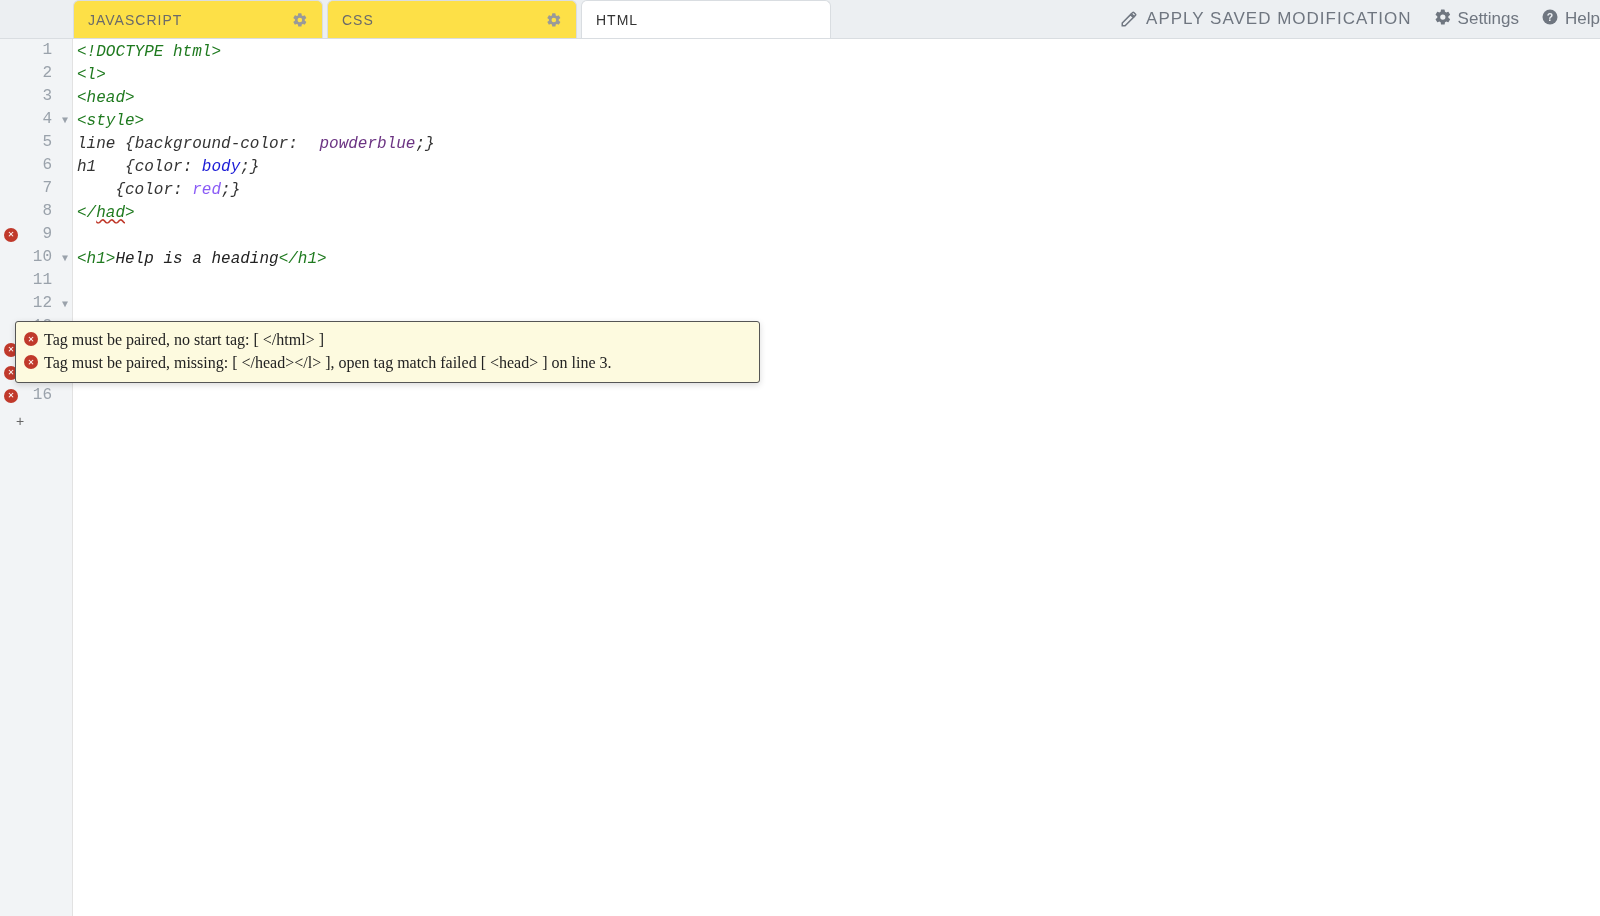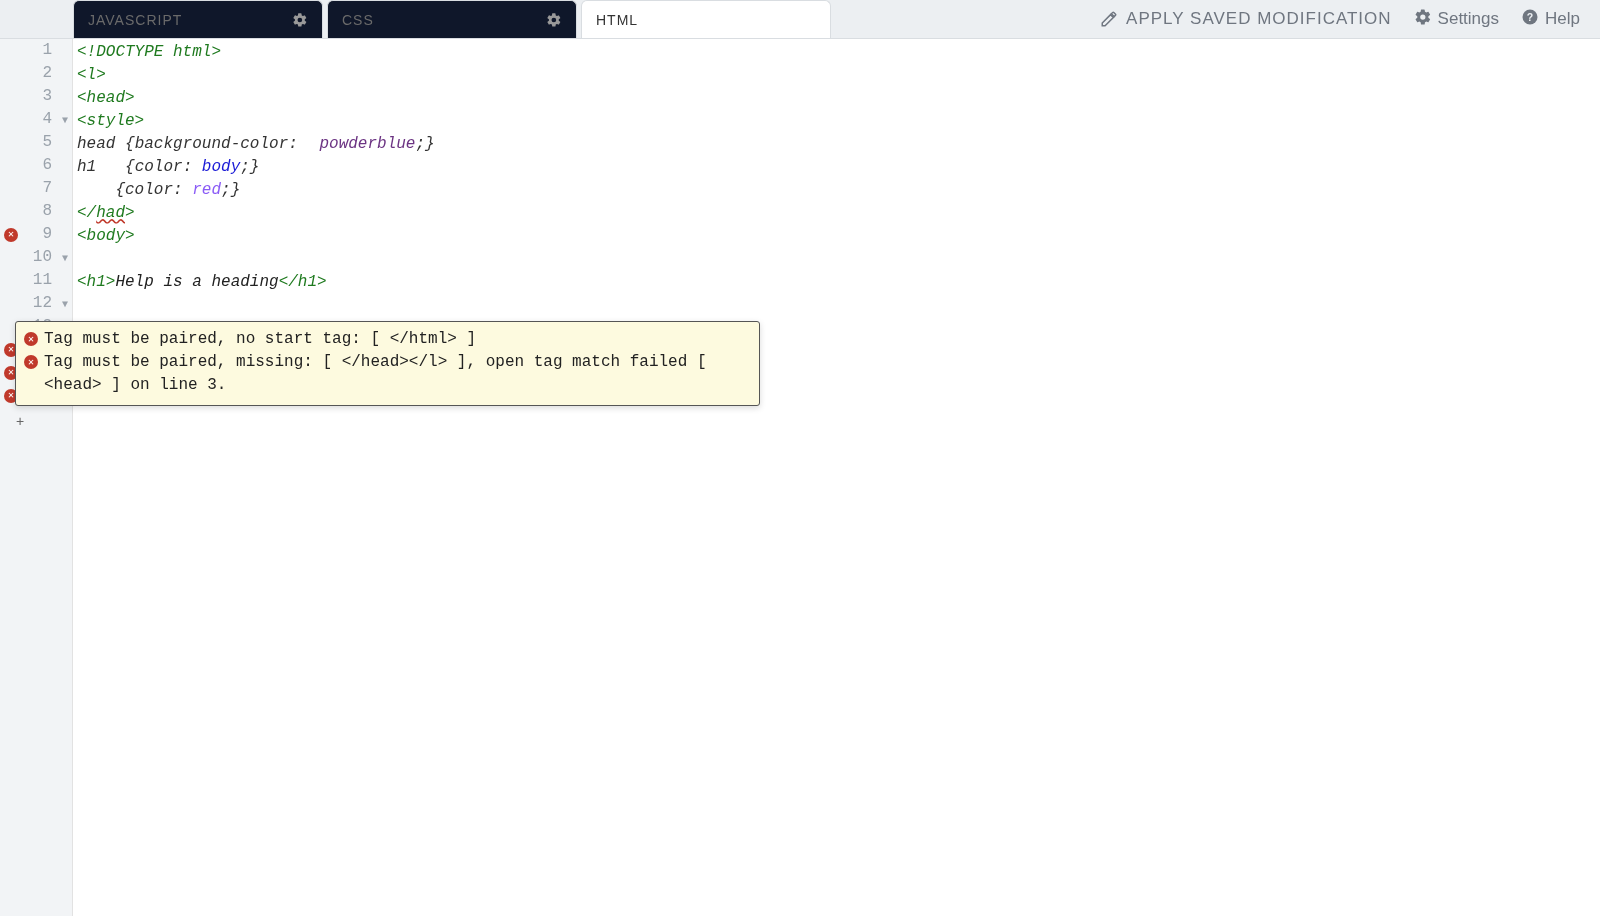--- a/index.html
+++ b/index.html
@@ -11,36 +11,36 @@
     height: 38px;
     background: #eceff2;
     position: relative;
   }
   .topbar-left-spacer { width: 73px; flex: 0 0 73px; }
   .tab {
     display: flex; align-items: center; justify-content: space-between;
     padding: 0 14px 0 14px;
     width: 250px;
     border: 1px solid #d9dde1; border-bottom: none;
-    background: #0f172a;
+    background: #fde047;
     font-size: 14px; letter-spacing: 1px;
     color: #6a6a6a;
     border-top-left-radius: 6px; border-top-right-radius: 6px;
     margin-right: 4px;
     cursor: pointer;
   }
   .tab.active {
     background: #ffffff; color: #333;
     border-color: #d9dde1;
   }
   .tab .gear { width: 16px; height: 16px; color: #999; }
   .tab-label { font-weight: 500; }
 
   .topbar-right {
-    margin-left: auto; display: flex; align-items: center; gap: 22px; padding-right: 20px;
+    margin-left: auto; display: flex; align-items: center; gap: 22px; padding-right: 0;
     color: #6f7680; font-size: 17px;
   }
   .apply-saved { display: flex; align-items: center; gap: 8px; letter-spacing: 1px; color: #6f7680; cursor: pointer; }
   .apply-saved .pencil { width: 18px; height: 18px; }
   .settings-btn, .help-btn { display: flex; align-items: center; gap: 6px; cursor: pointer; color: #6f7680; }
   .settings-btn svg, .help-btn svg { width: 18px; height: 18px; }
 
   .editor-wrap {
     position: relative;
     display: flex;
@@ -113,21 +113,21 @@
     color: #222;
     box-shadow: 0 2px 6px rgba(0,0,0,0.15);
     z-index: 5;
   }
   .tooltip-row { display: flex; align-items: flex-start; gap: 6px; line-height: 23px; }
   .tooltip-err {
     width: 14px; height: 14px; border-radius: 50%; background: #c0392b;
     flex: 0 0 14px; margin-top: 4px;
     display:flex; align-items:center; justify-content:center; color:#fff; font-size:10px; font-weight:bold;
   }
-  .tooltip-text { white-space: pre-wrap; flex:1; }
+  .tooltip-text { white-space: pre-wrap; flex:1;font-family:Liberation Serif, serif; }
   .plus-marker {
     position: absolute; left: 16px; top: 374px; font-size: 14px; color: #666;
   }
 </style>
 </head>
 <body>
 
 <div class="topbar">
   <div class="topbar-left-spacer"></div>
 
@@ -200,25 +200,24 @@
       <div class="gutter-line">13</div>
       <div class="gutter-line">14<span class="err">✕</span></div>
       <div class="gutter-line">15<span class="err">✕</span></div>
       <div class="gutter-line">16<span class="err">✕</span></div>
     </div>
   <div class="code-area" id="code">
       <div class="code-line"><span class="tok-tag">&lt;!DOCTYPE html&gt;</span></div>
       <div class="code-line"><span class="tok-tag">&lt;l&gt;</span></div>
       <div class="code-line"><span class="tok-tag">&lt;head&gt;</span></div>
       <div class="code-line"><span class="tok-tag">&lt;style&gt;</span></div>
-      <div class="code-line"><span class="tok-css-prop">head </span><span>{</span><span class="tok-css-prop">background-color</span><span>: </span><span class="tok-css-val-powder">powderblue</span><span>;}</span></div>
+      <div class="code-line"><span class="tok-css-prop">line </span><span>{</span><span class="tok-css-prop">background-color</span><span>: </span><span class="tok-css-val-powder">powderblue</span><span>;}</span></div>
       <div class="code-line"><span class="tok-css-prop">h1   </span><span>{</span><span class="tok-css-prop">color</span><span>: </span><span class="tok-css-val-blue">body</span><span>;}</span></div>
       <div class="code-line"><span>    {</span><span class="tok-css-prop">color</span><span>: </span><span class="tok-css-val-red">red</span><span>;}</span></div>
       <div class="code-line"><span class="tok-tag">&lt;/</span><span class="tok-tag squiggly">had</span><span class="tok-tag">&gt;</span></div>
-      <div class="code-line"><span class="tok-tag">&lt;body&gt;</span></div>
       <div class="code-line"><span></span></div>
       <div class="code-line"><span class="tok-tag">&lt;h1&gt;</span><span class="tok-text">Help is a heading</span><span class="tok-tag">&lt;/h1&gt;</span></div>
       <div class="code-line"></div>
       <div class="code-line"></div>
       <div class="code-line"></div>
       <div class="code-line"><span class="tok-tag faded">&lt;/</span><span class="tok-tag faded squiggly">html</span><span class="tok-tag faded">&gt;</span></div>
     </div>
 
   <div class="tooltip">
     <div class="tooltip-row">

